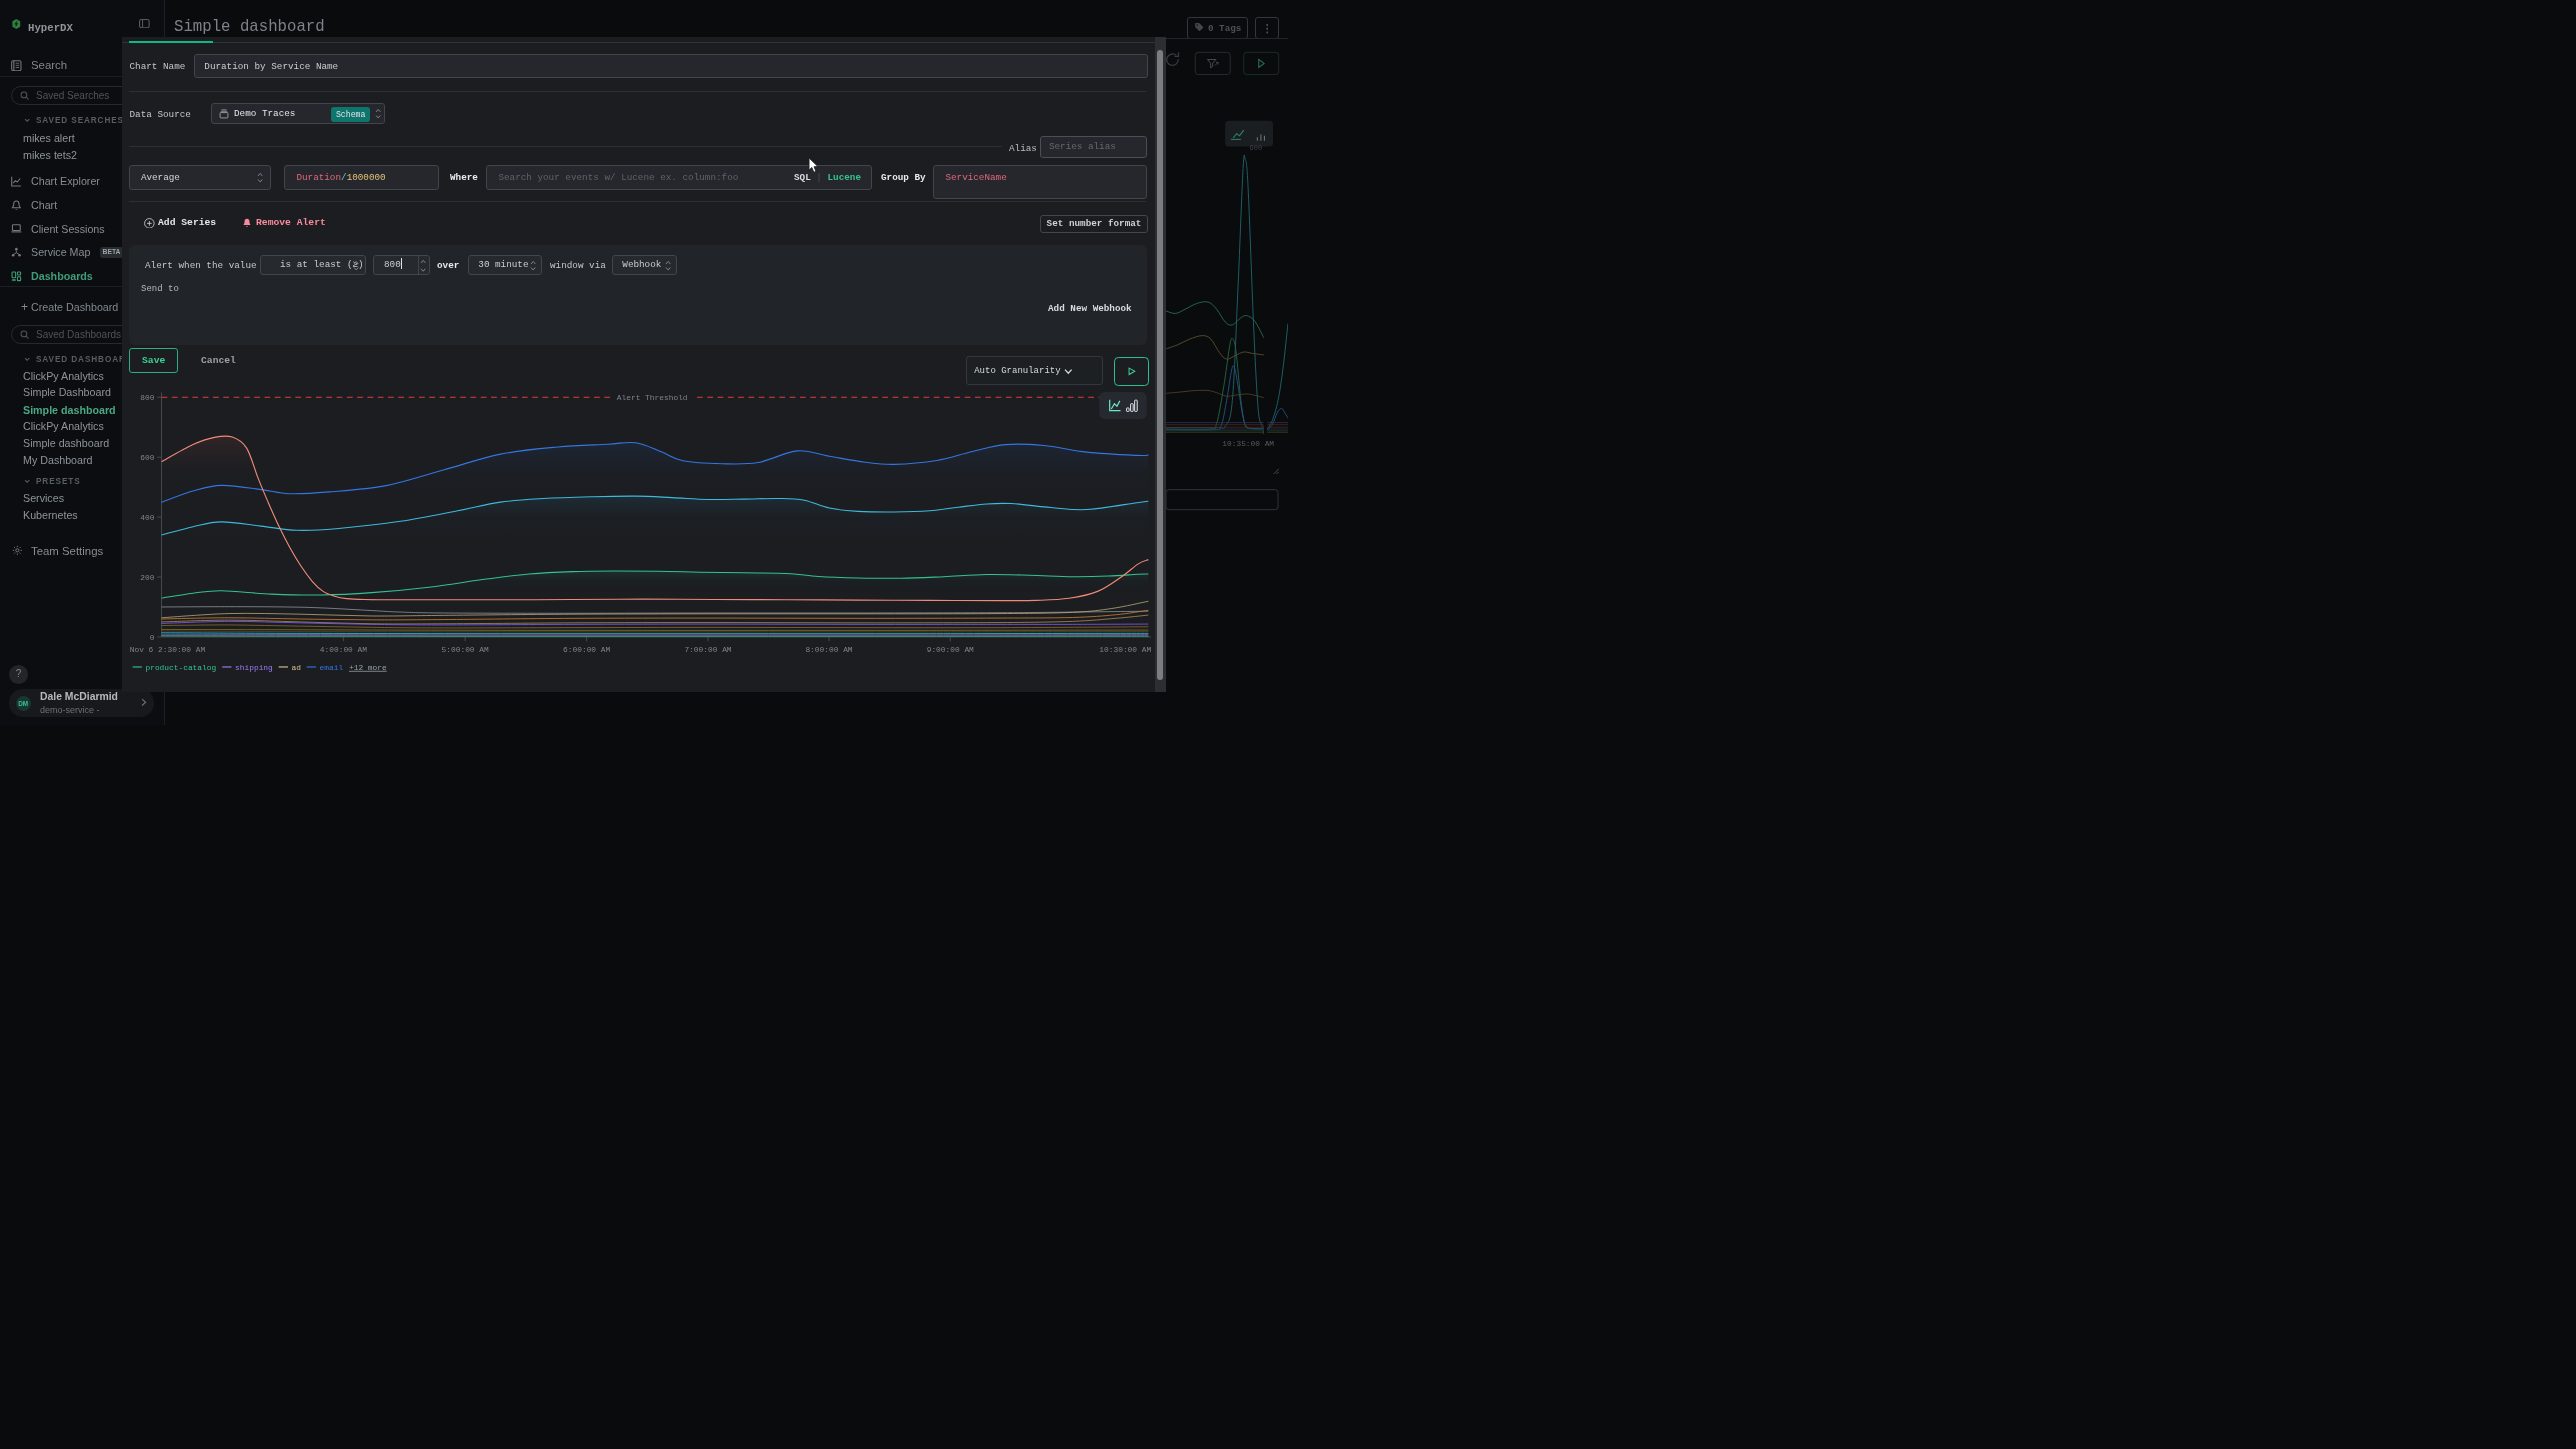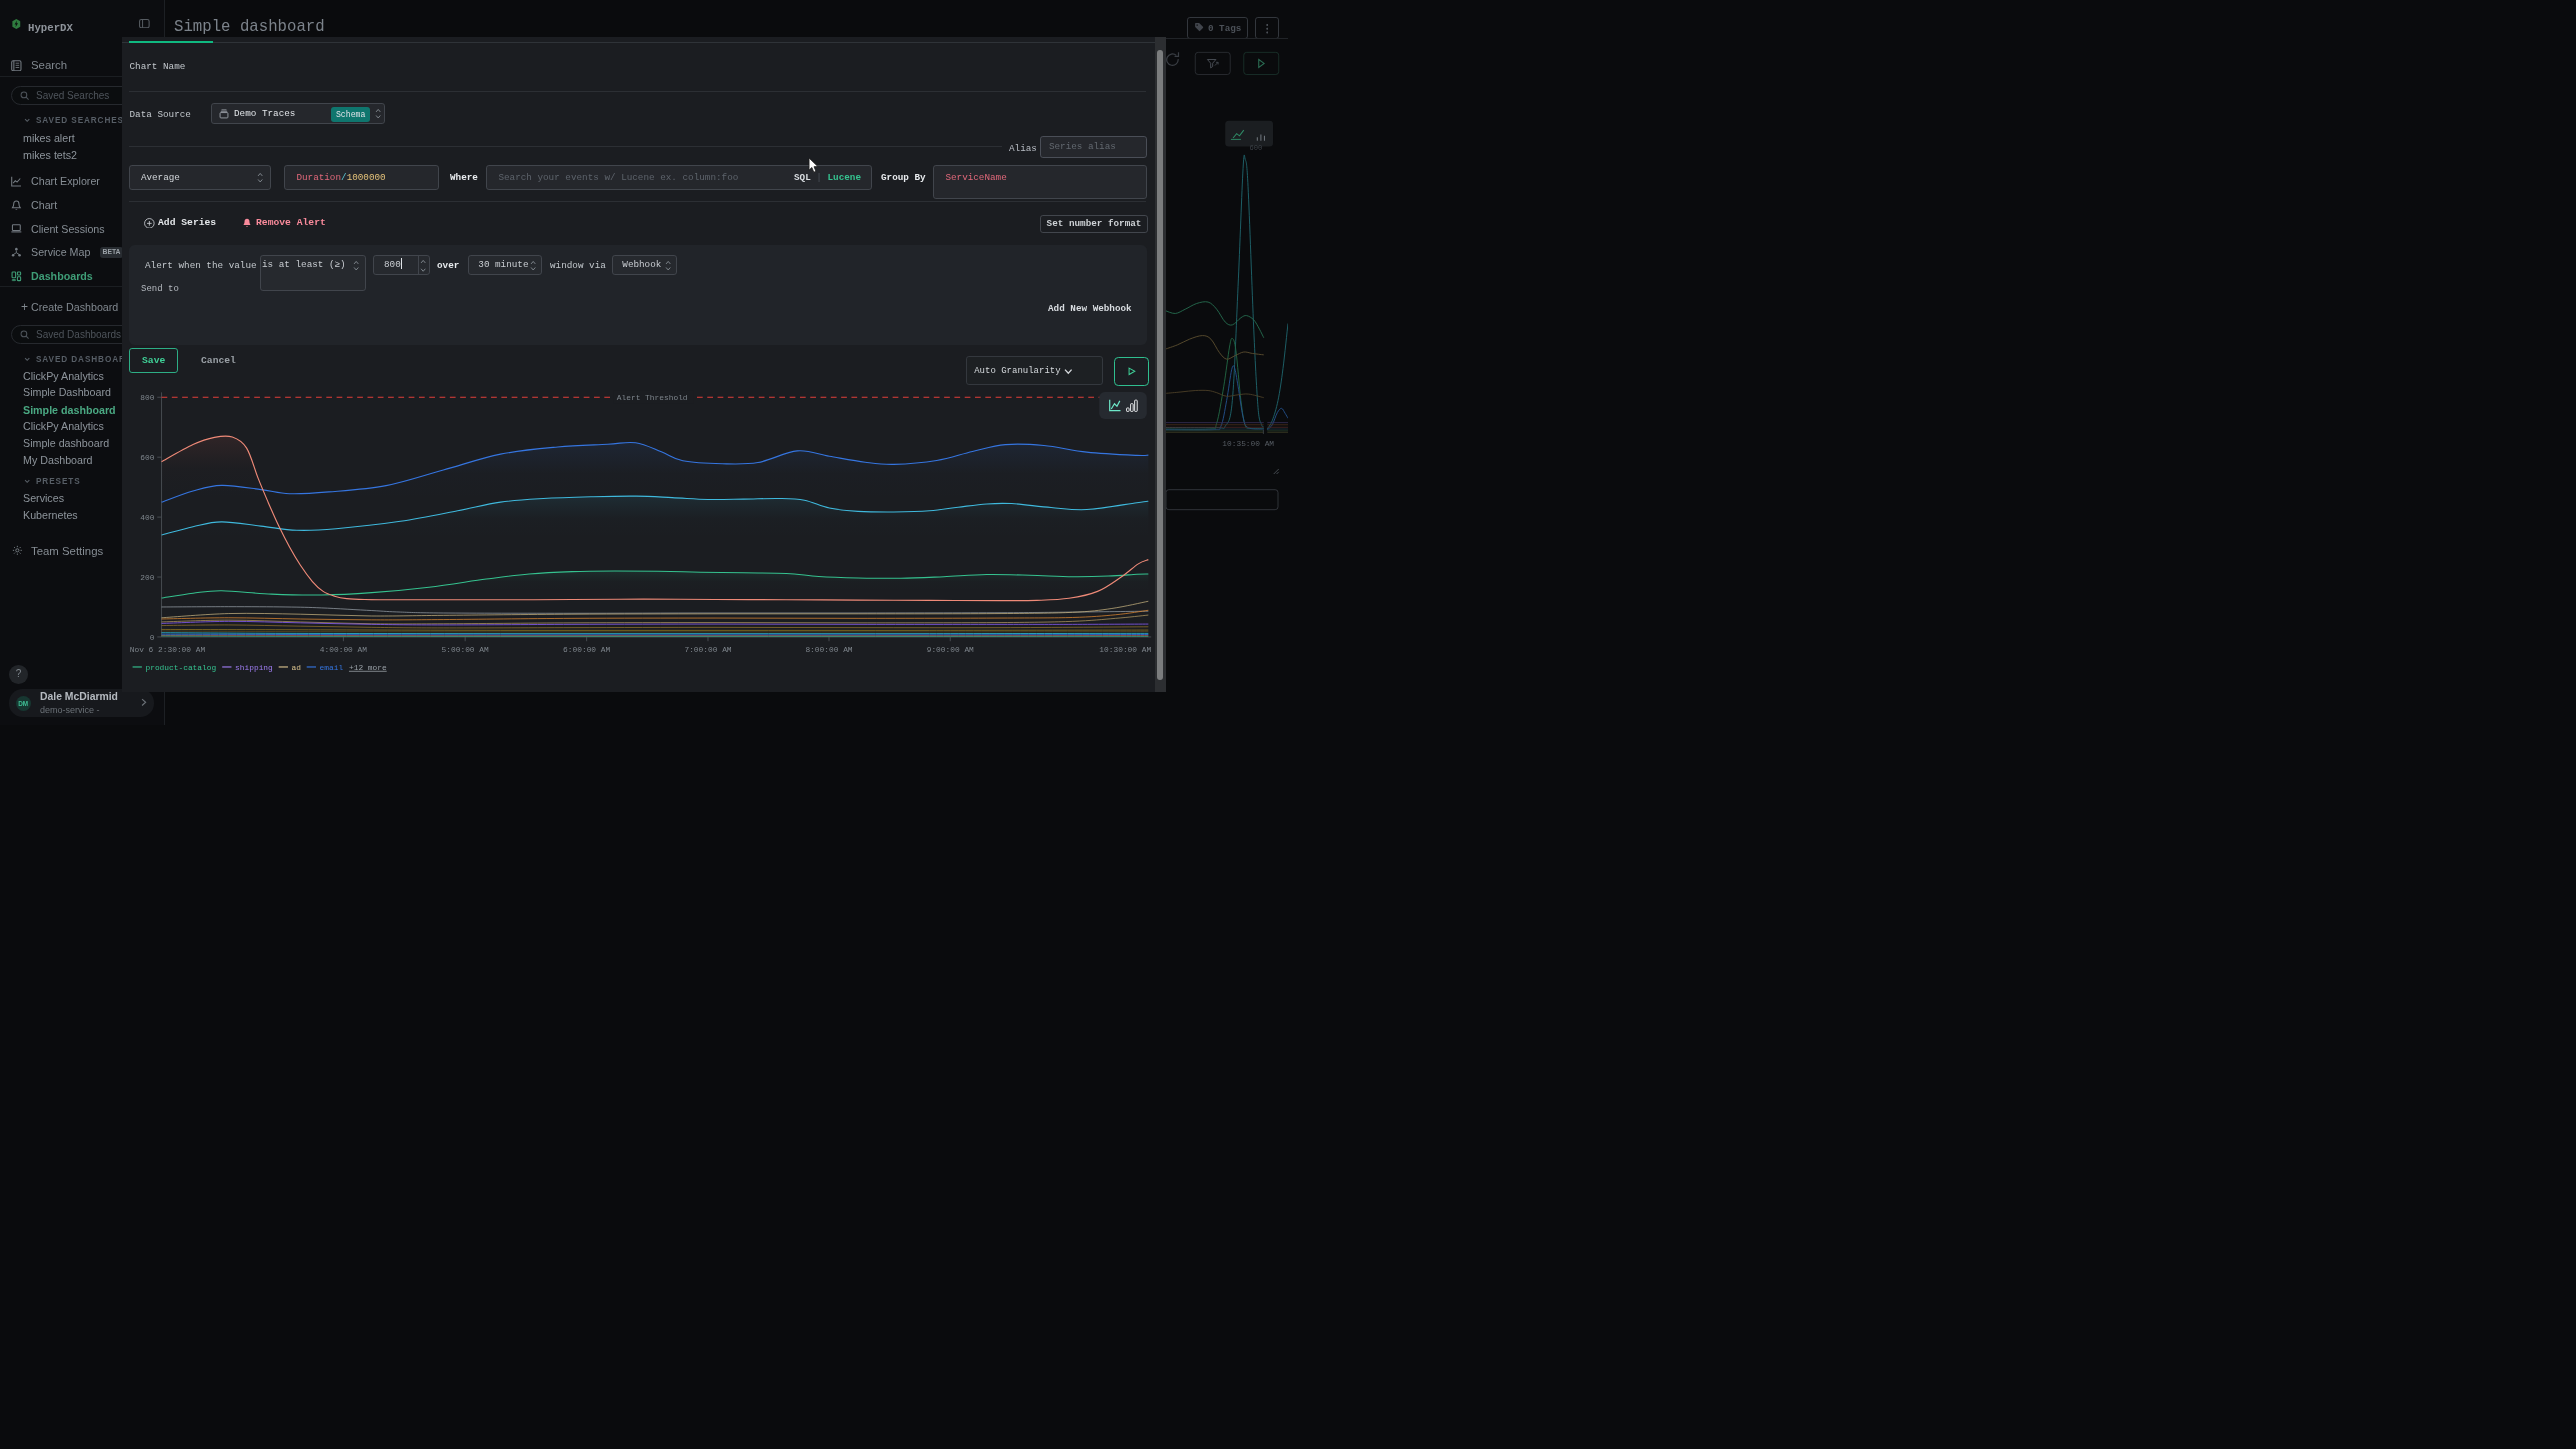--- a/index.html
+++ b/index.html
@@ -172,20 +172,21 @@
   <path d="M1765.5 601 v6" stroke="#3c4147" stroke-width="1.2"></path>
   <text x="1708" y="624" font-family="Liberation Mono" font-size="11" fill="#565c63">10:35:00 AM</text>
   <path d="M1780 663 l7 -7 M1784 663 l3 -3" stroke="#4b5157" stroke-width="1.3"></path>
   <rect x="1629" y="685" width="157" height="28" rx="4" fill="none" stroke="#3f434a"></rect>
 </svg>
 
 <div id="drawer">
     <div style="position:absolute;left:0;top:4.7px;width:1033px;border-top:1.1px solid #2f3338;"></div>
 <div class="greenbar"></div>
 <div class="lbl" style="left:7.5px;top:24px;">Chart Name</div>
+<div class="inp" style="left:72px;top:17px;width:954px;height:24px;line-height:23px;padding-left:9.3px;">Duration by Service Name</div>
 <div class="hr" style="top:54px;"></div>
 <div class="lbl" style="left:7.5px;top:72px;">Data Source</div>
 <div class="inp" style="left:89px;top:66px;width:174px;height:21px;line-height:19.3px;padding-left:22px;color:#e2e5e9;">Demo Traces
 <svg style="position:absolute;left:7.2px;top:5px;" width="10" height="10" viewBox="0 0 14 14">
         <rect x="1.5" y="5" width="11" height="7.5" rx="1.2" fill="none" stroke="#9aa0a7" stroke-width="1.3"></rect>
         <path d="M2.5 3.2 h9 M3.5 1.2 h7" stroke="#9aa0a7" stroke-width="1.2"></path>
       </svg>
 <span class="mono" style="position:absolute;right:13.6px;top:2.5px;height:15px;background:#0f766e;border-radius:2.9px;color:#dfe2e8;font-size:8.2px;line-height:15px;padding:0 5px;">Schema</span>
 <svg class="sel-chev" style="right:2.9px;top:4.3px;" viewBox="0 0 9 16">
         <path d="M1.5 5.5 L4.5 2 L7.5 5.5 M1.5 10.5 L4.5 14 L7.5 10.5" fill="none" stroke="#868d94" stroke-width="1.3"></path>
@@ -211,21 +212,21 @@
         <path d="M7.5 4.2 V10.8 M4.2 7.5 H10.8" stroke="#ccd0d5" stroke-width="1.2"></path>
       </svg>Add Series</div>
 <div style="position:absolute;left:134px;top:180px;font-family:'Liberation Mono',monospace;font-size:9.7px;font-weight:bold;color:#f98a9b;">
 <svg style="position:absolute;left:-14.3px;top:0.7px;" width="10" height="10.7" viewBox="0 0 14 15">
         <path d="M7 1 C4.8 1 3.6 2.8 3.6 4.6 C3.6 8 2.4 9 2 9.8 H12 C11.6 9 10.4 8 10.4 4.6 C10.4 2.8 9.2 1 7 1 Z" fill="#f98a9b"></path>
         <path d="M5.6 11.5 a1.5 1.5 0 0 0 2.8 0" fill="#f98a9b"></path>
       </svg>Remove Alert</div>
 <div class="btn" style="left:918px;top:178px;width:108px;height:17.5px;line-height:16.5px;">Set number format</div>
 <div style="position:absolute;left:7.2px;top:208px;width:1018px;height:100px;background:#212429;border-radius:5.7px;"></div>
 <div class="lbl" style="left:23px;top:223px;">Alert when the value</div>
-<div class="inp" style="left:138px;top:218px;width:106px;height:36px;line-height:18.6px;padding-left:1px;background:#26292e;">is at least (≥)
+<div class="inp" style="left:138px;top:218px;width:106px;height:20px;line-height:18.6px;padding-left:19px;background:#26292e;">is at least (≥)
 <svg class="sel-chev" style="right:5.7px;top:4.3px;" viewBox="0 0 9 16">
         <path d="M1.5 5.5 L4.5 2 L7.5 5.5 M1.5 10.5 L4.5 14 L7.5 10.5" fill="none" stroke="#868d94" stroke-width="1.3"></path>
       </svg></div>
 <div class="inp" style="left:251px;top:218px;width:57px;height:20px;line-height:18.6px;padding-left:10px;background:#26292e;">800<span style="display:inline-block;width:1.1px;height:10.7px;background:#dfe3e7;vertical-align:-2.1px;"></span>
 <span style="position:absolute;right:0;top:0;width:11.4px;height:18.6px;border-left:0.7px solid #41454c;"></span>
 <svg style="position:absolute;right:2.9px;top:2.9px;" width="6.4" height="5.7" viewBox="0 0 9 8">
         <path d="M1.5 5.5 L4.5 2 L7.5 5.5" fill="none" stroke="#868d94" stroke-width="1.3"></path>
       </svg>
 <svg style="position:absolute;right:2.9px;top:10.7px;" width="6.4" height="5.7" viewBox="0 0 9 8">
         <path d="M1.5 2.5 L4.5 6 L7.5 2.5" fill="none" stroke="#868d94" stroke-width="1.3"></path>

